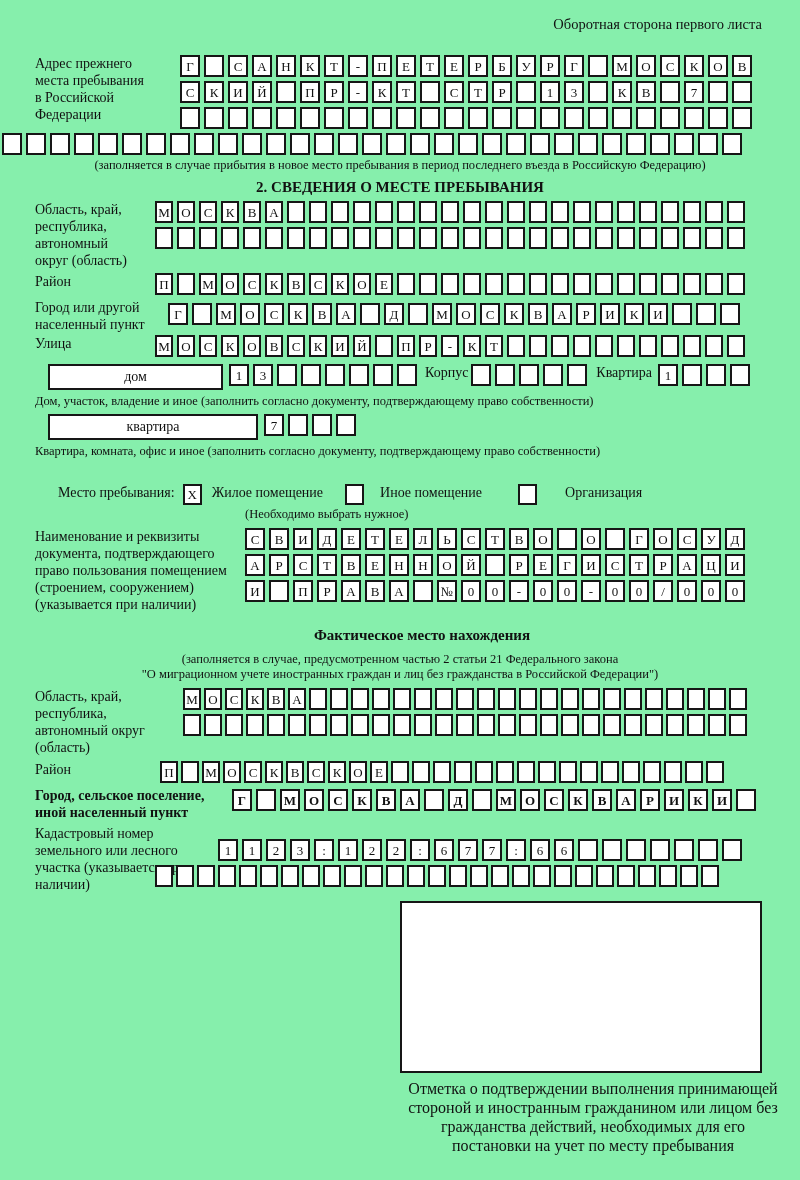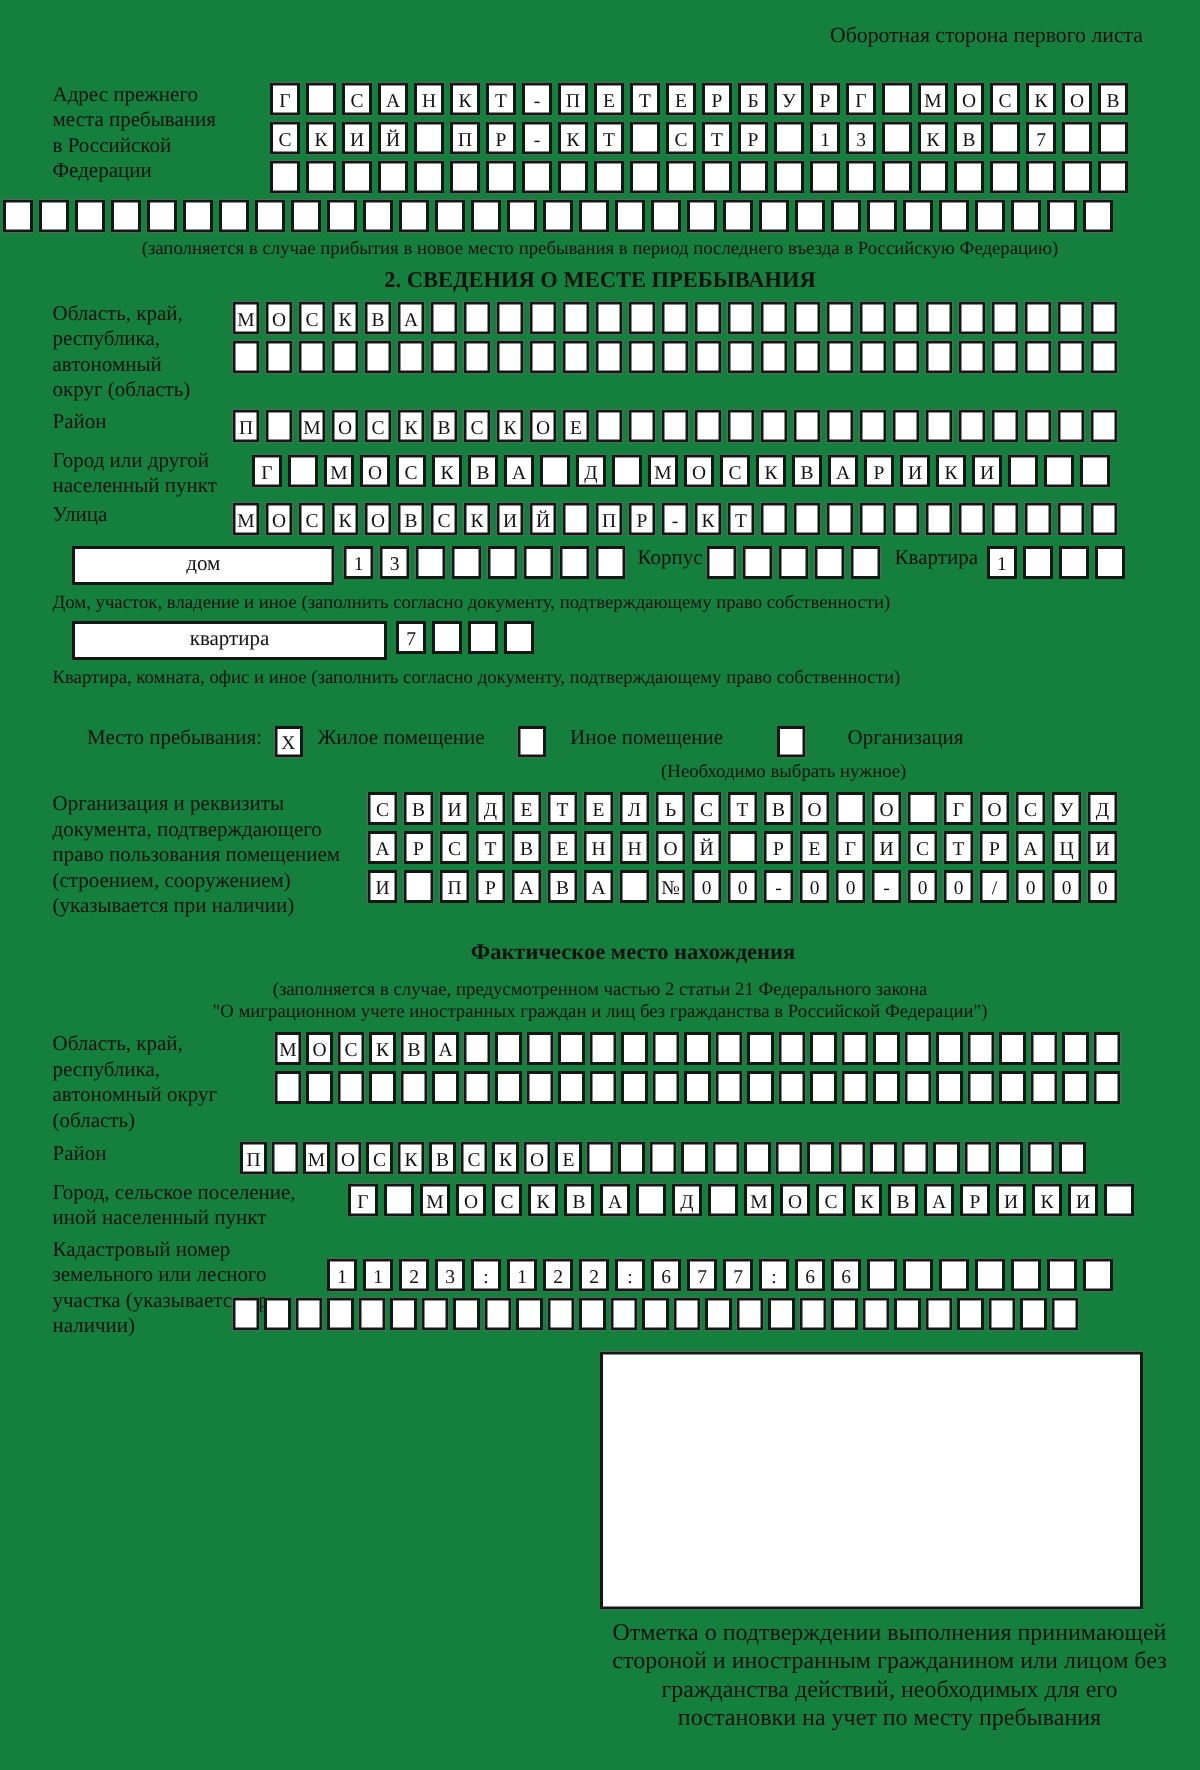--- a/index.html
+++ b/index.html
@@ -1,19 +1,19 @@
 <!DOCTYPE html>
 <html><head>
 <meta charset="utf-8">
 <style>
   * { box-sizing: border-box; margin: 0; padding: 0; }
   html,body { background:#fff; }
   .page {
     width: 800px; height: 1180px; position: relative;
-    background: #15803d; color: #111;
+    background: #86efac; color: #111;
     font-family: "Liberation Serif", "DejaVu Serif", serif;
     overflow: hidden; padding-top: 16px;
   }
   .hdr { text-align: right; padding-right: 38px; font-size: 14.5px; margin-bottom: 22px; }
   .block { display: flex; align-items: flex-start; }
   .lbl { font-size: 14px; line-height: 17px; }
   .rows { display: flex; flex-direction: column; gap: 4px; }
   .boxrow { display: flex; gap: 4px; }
   .boxrow.g3 { gap: 3px; }
   .cell {
@@ -372,25 +372,25 @@
 
   <div class="inline-row" style="margin-left:35px; margin-top:24px;">
     <div class="lbl">Место пребывания:</div>
     <span class="cb" style="margin-left:8px;">X</span>
     <div class="lbl" style="margin-left:10px;">Жилое помещение</div>
     <span class="cb" style="margin-left:22px;"></span>
     <div class="lbl" style="margin-left:16px;">Иное помещение</div>
     <span class="cb" style="margin-left:36px;"></span>
     <div class="lbl" style="margin-left:28px;">Организация</div>
   </div>
-  <div class="caption" style="text-align:center; margin-left:245px; margin-top:2px;">(Необходимо выбрать нужное)</div>
+  <div class="caption" style="text-align:left; margin-left:245px; margin-top:2px;">(Необходимо выбрать нужное)</div>
 
   <div class="block" style="margin-top:6px;">
     <div class="lbl" style="margin-left:35px; width:210px; max-width:210px;">
-      <span style="display:inline-block; max-width:196px;">Организация и реквизиты документа, подтверждающего право пользования помещением (строением, сооружением) (указывается при наличии)</span>
+      <span style="display:inline-block; max-width:196px;">Наименование и реквизиты документа, подтверждающего право пользования помещением (строением, сооружением) (указывается при наличии)</span>
     </div>
     <div class="rows">
       <div class="boxrow">
           <span class="cell">С</span>
           <span class="cell">В</span>
           <span class="cell">И</span>
           <span class="cell">Д</span>
           <span class="cell">Е</span>
           <span class="cell">Т</span>
           <span class="cell">Е</span>
@@ -554,21 +554,21 @@
         <span class="cell"></span>
         <span class="cell"></span>
         <span class="cell"></span>
         <span class="cell"></span>
         <span class="cell"></span>
         <span class="cell"></span>
         <span class="cell"></span>
       </div>
   </div>
 
-  <div class="block" style="margin-top:4px;">
+  <div class="block" style="margin-top:4px;font-weight:bold;">
     <div class="lbl" style="margin-left:35px; width:197px; max-width:197px;">
       <span style="display:inline-block; max-width:185px;">Город, сельское поселение, иной населенный пункт</span>
     </div>
     <div class="boxrow" style="margin-top:2px;">
         <span class="cell">Г</span>
         <span class="cell"></span>
         <span class="cell">М</span>
         <span class="cell">О</span>
         <span class="cell">С</span>
         <span class="cell">К</span>

